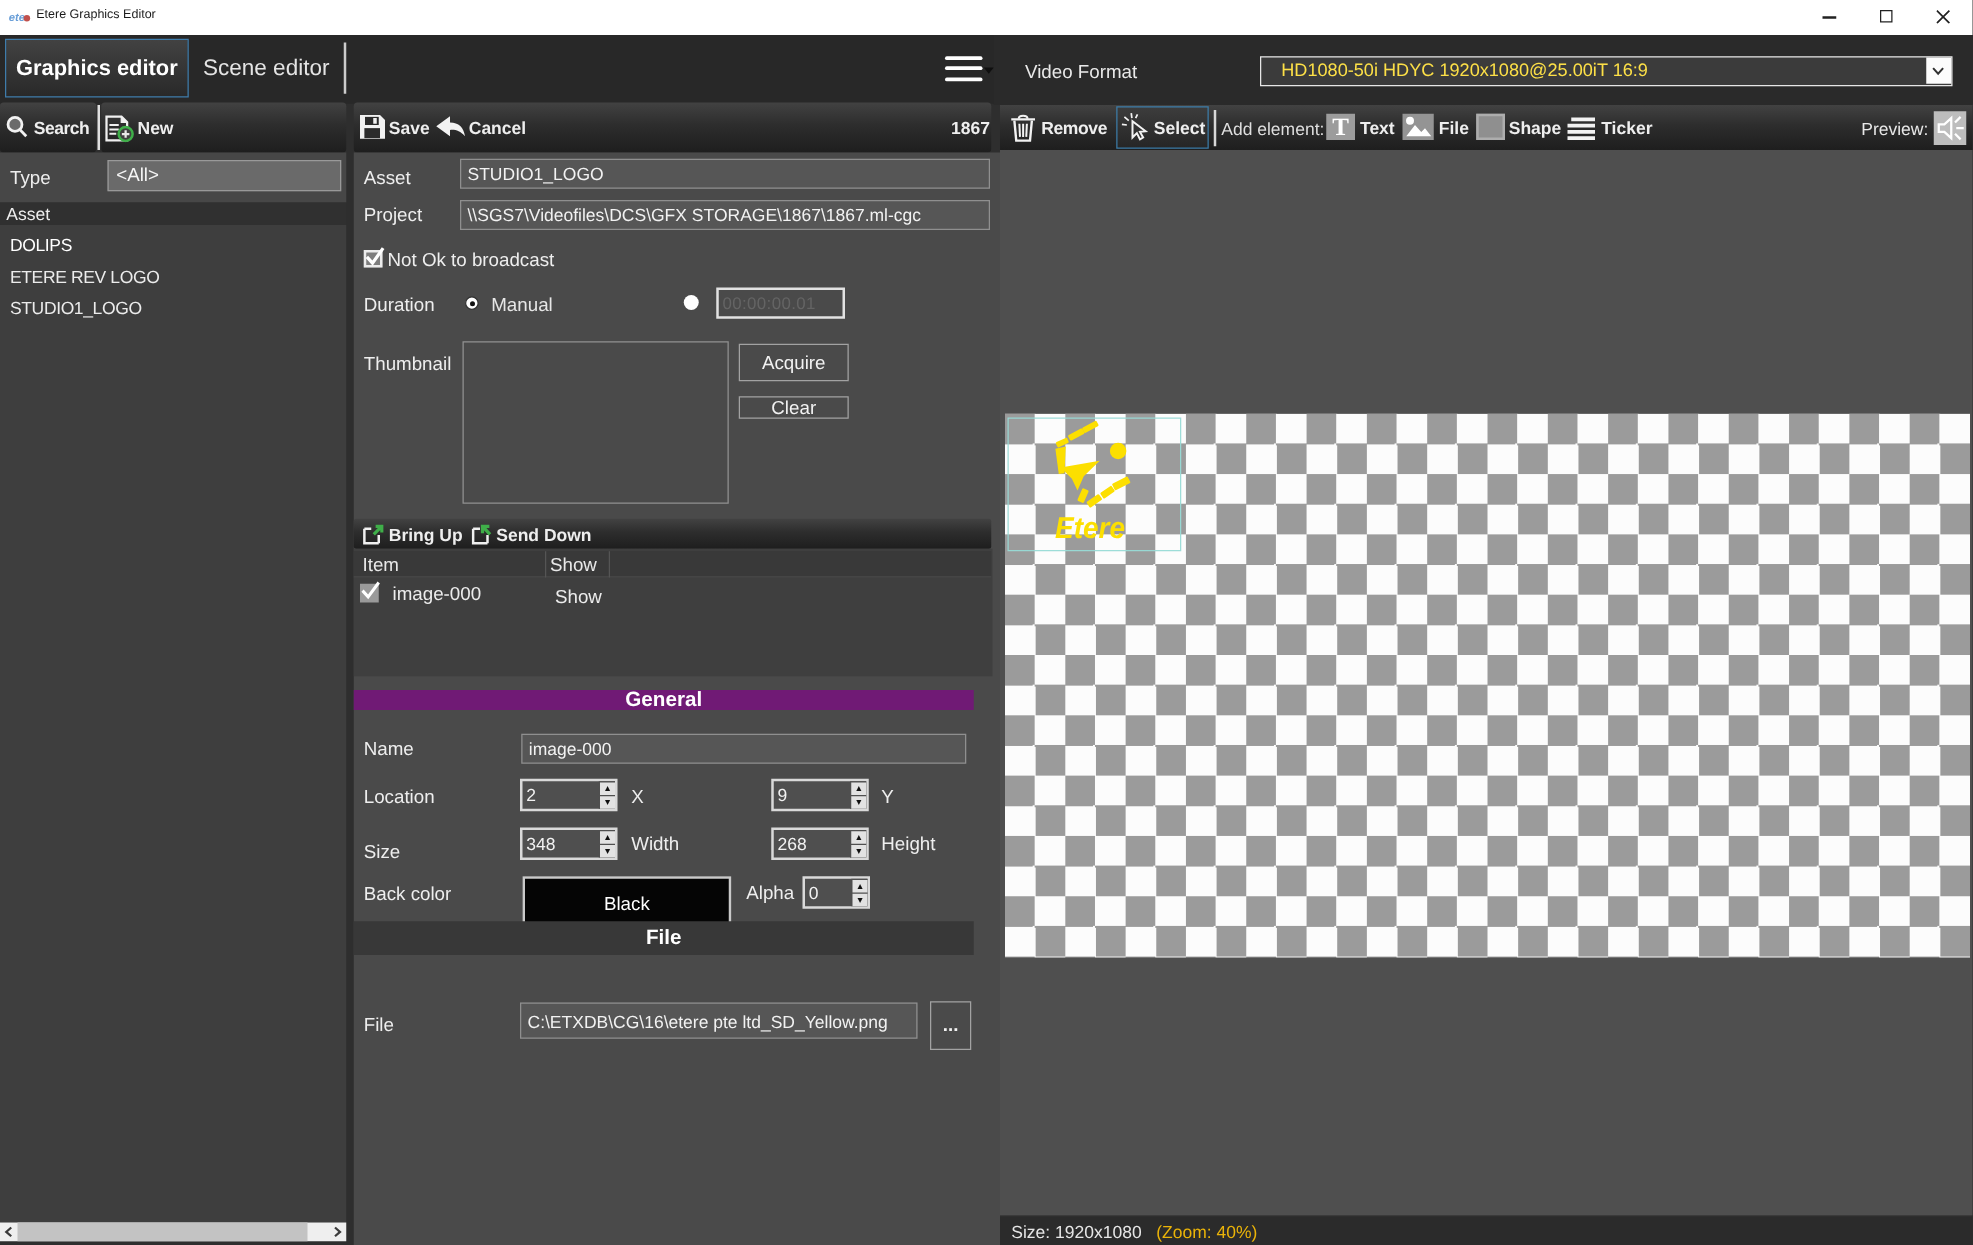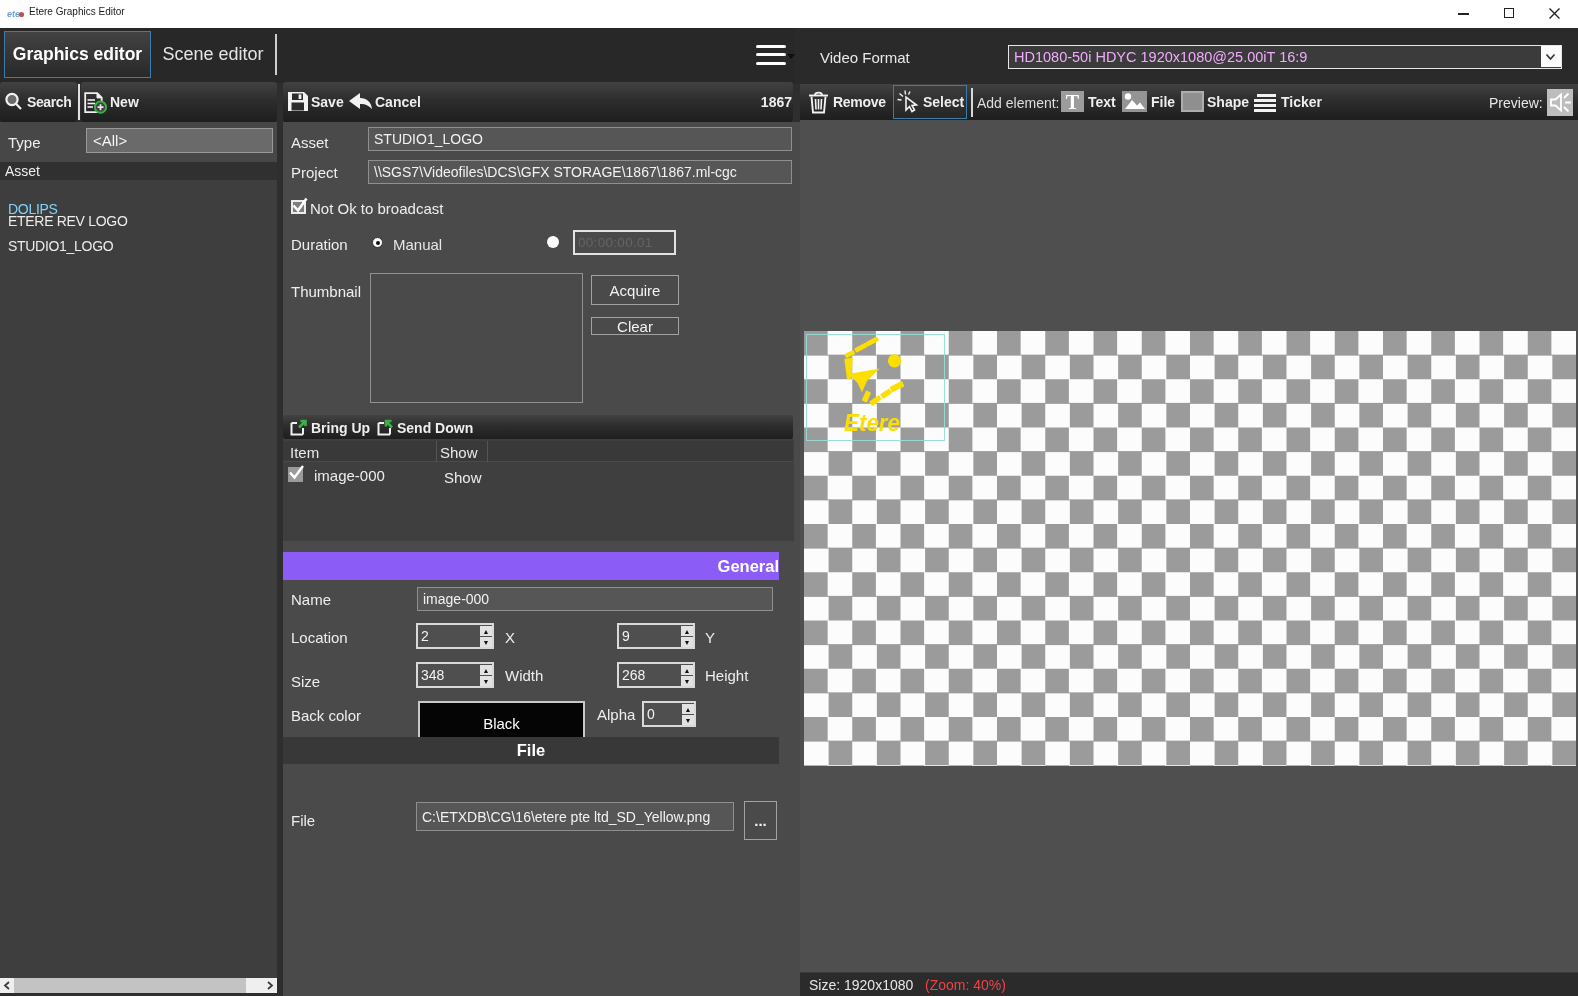--- a/index.html
+++ b/index.html
@@ -42,21 +42,21 @@
 </div>
 <div class="abs" style="left:275px;top:34px;width:2px;height:41px;background:#cccccc"></div>
 <div class="abs" style="left:756px;top:44.5px;width:30px;height:3.2px;background:#fff;border-radius:2px"></div>
 <div class="abs" style="left:756px;top:53px;width:30px;height:3.2px;background:#fff;border-radius:2px"></div>
 <div class="abs" style="left:756px;top:61.5px;width:30px;height:3.2px;background:#fff;border-radius:2px"></div>
 <div class="abs" style="left:787px;top:54px;width:0;height:0;border-left:4px solid transparent;border-right:4px solid transparent;border-top:5px solid #0f0f0f"></div>
 
 <div class="abs" style="left:795px;top:28px;width:783px;height:56px;background:#2a2a2a"></div>
 <div class="lbl" style="left:820px;top:50px;color:#e9e9e9">Video Format</div>
 <div class="abs" style="left:1008px;top:45px;width:554px;height:24px;background:#3b3b3b;border:1.5px solid #e6e6e6;display:flex;align-items:center">
-  <span style="font-size:14.5px;color:#f0abfc;padding-left:5px">HD1080-50i HDYC 1920x1080@25.00iT 16:9</span>
+  <span style="font-size:14.5px;color:#fde047;padding-left:16px">HD1080-50i HDYC 1920x1080@25.00iT 16:9</span>
   <div class="abs" style="right:0;top:0;width:20px;height:21px;background:#fcfcfc"></div>
   <svg class="abs" style="right:5px;top:7px" width="11" height="8" viewBox="0 0 11 8">
       <path d="M1.5 1.5 L5.5 6 L9.5 1.5" stroke="#333" stroke-width="1.6" fill="none"></path>
     </svg>
 </div>
 
 <div class="toolbar" style="left:0;top:82px;width:77px;height:40px"></div>
 <div class="abs" style="left:78px;top:84px;width:2px;height:36px;background:#e0e0e0"></div>
 <div class="toolbar" style="left:81px;top:82px;width:196px;height:40px"></div>
 <div class="toolbar" style="left:283px;top:82px;width:510px;height:40px"></div>
@@ -141,21 +141,21 @@
 
 <div class="abs" style="left:0;top:122px;width:277px;height:40px;background:#474747"></div>
 <div class="lbl" style="left:8px;top:135px">Type</div>
 <div class="abs" style="left:86px;top:128px;width:187px;height:25px;background:#6a6a6a;border:1px solid #999;display:flex;align-items:center">
     <span style="font-size:15px;color:#f5f5f5;padding-left:6px">&lt;All&gt;</span>
   </div>
 <div class="abs" style="left:0;top:162px;width:277px;height:18px;background:#303030;display:flex;align-items:center">
     <span style="font-size:14px;color:#eee;padding-left:5px">Asset</span>
   </div>
 <div class="abs" style="left:0;top:180px;width:277px;height:798px;background:#3e3e3e"></div>
-<div class="lbl" style="left:8px;top:202px;color:#7dd3fc;font-size:14px;letter-spacing:-0.3px">DOLIPS</div>
+<div class="lbl" style="left:8px;top:189px;color:#ffffff;font-size:14px;letter-spacing:-0.3px">DOLIPS</div>
 <div class="lbl" style="left:8px;top:214px;color:#ececec;font-size:14px;letter-spacing:-0.3px">ETERE REV LOGO</div>
 <div class="lbl" style="left:8px;top:239px;color:#ececec;font-size:14px;letter-spacing:-0.3px">STUDIO1_LOGO</div>
 
 <div class="abs" style="left:0;top:978px;width:277px;height:15px;background:#efefef"></div>
 <div class="abs" style="left:14px;top:978px;width:232px;height:15px;background:#c3c3c3"></div>
 <svg class="abs" style="left:3px;top:981px" width="8" height="9" viewBox="0 0 8 9">
     <path d="M6 1 L2 4.5 L6 8" stroke="#3c3c3c" stroke-width="1.8" fill="none"></path>
   </svg>
 <svg class="abs" style="left:266px;top:981px" width="8" height="9" viewBox="0 0 8 9">
     <path d="M2 1 L6 4.5 L2 8" stroke="#3c3c3c" stroke-width="1.8" fill="none"></path>
@@ -206,21 +206,21 @@
 <div class="lbl" style="left:440px;top:445px;color:#e8e8e8">Show</div>
 <div class="abs" style="left:436px;top:441px;width:1px;height:21px;background:#555"></div>
 <div class="abs" style="left:487px;top:441px;width:1px;height:21px;background:#555"></div>
 <div class="abs" style="left:288px;top:467px;width:15px;height:15px;background:#9a9a9a"></div>
 <svg class="abs" style="left:287px;top:463px" width="19" height="19" viewBox="0 0 19 19">
     <path d="M3 9.5 L7.5 14.5 L16 3" stroke="#fff" stroke-width="2.4" fill="none"></path>
   </svg>
 <div class="lbl" style="left:314px;top:468px;color:#ececec">image-000</div>
 <div class="lbl" style="left:444px;top:470px;color:#ececec">Show</div>
 
-<div class="abs" style="left:283px;top:552px;width:496px;height:28px;background:#8b5cf6;display:flex;align-items:center;justify-content:flex-end">
+<div class="abs" style="left:283px;top:552px;width:496px;height:16px;background:#701a75;display:flex;align-items:center;justify-content:center">
     <span style="color:#fff;font-weight:bold;font-size:16.5px">General</span>
   </div>
 <div class="lbl" style="left:291px;top:592px">Name</div>
 <div class="inp" style="left:417px;top:587px;width:356px;height:24px">image-000</div>
 <div class="lbl" style="left:291px;top:630px">Location</div>
 <div class="spin" style="left:416px;top:623px;width:78px;height:26px">
     <span class="v">2</span>
     <div class="sb">
       <div>▲</div>
       <div>▼</div>
@@ -286,13 +286,13 @@
   <rect x="869.5" y="397.9" width="12" height="5.5" rx="1" transform="rotate(-35 875.5 400.7)"></rect>
   <rect x="880.5" y="391" width="11" height="5.5" rx="1" transform="rotate(-35 886 393.7)"></rect>
   <rect x="890" y="383.7" width="14" height="6" rx="1" transform="rotate(-27 897 386.7)"></rect>
   <circle cx="894.5" cy="360.8" r="6.6"></circle>
   <text x="844" y="430.5" font-size="24" font-weight="bold" font-style="italic" font-family="Liberation Sans" textLength="56" lengthAdjust="spacingAndGlyphs">Etere</text>
  </g>
 </svg>
 
 <div class="abs" style="left:800px;top:972px;width:778px;height:24px;background:#2b2b2b;border-top:1px solid #3a3a3a"></div>
 <div class="lbl" style="left:809px;top:978px;color:#e6e6e6;font-size:14px">Size: 1920x1080</div>
-<div class="lbl" style="left:925px;top:978px;color:#ef4444;font-size:14px">(Zoom: 40%)</div>
+<div class="lbl" style="left:925px;top:978px;color:#eab308;font-size:14px">(Zoom: 40%)</div>
 
 </body></html>

